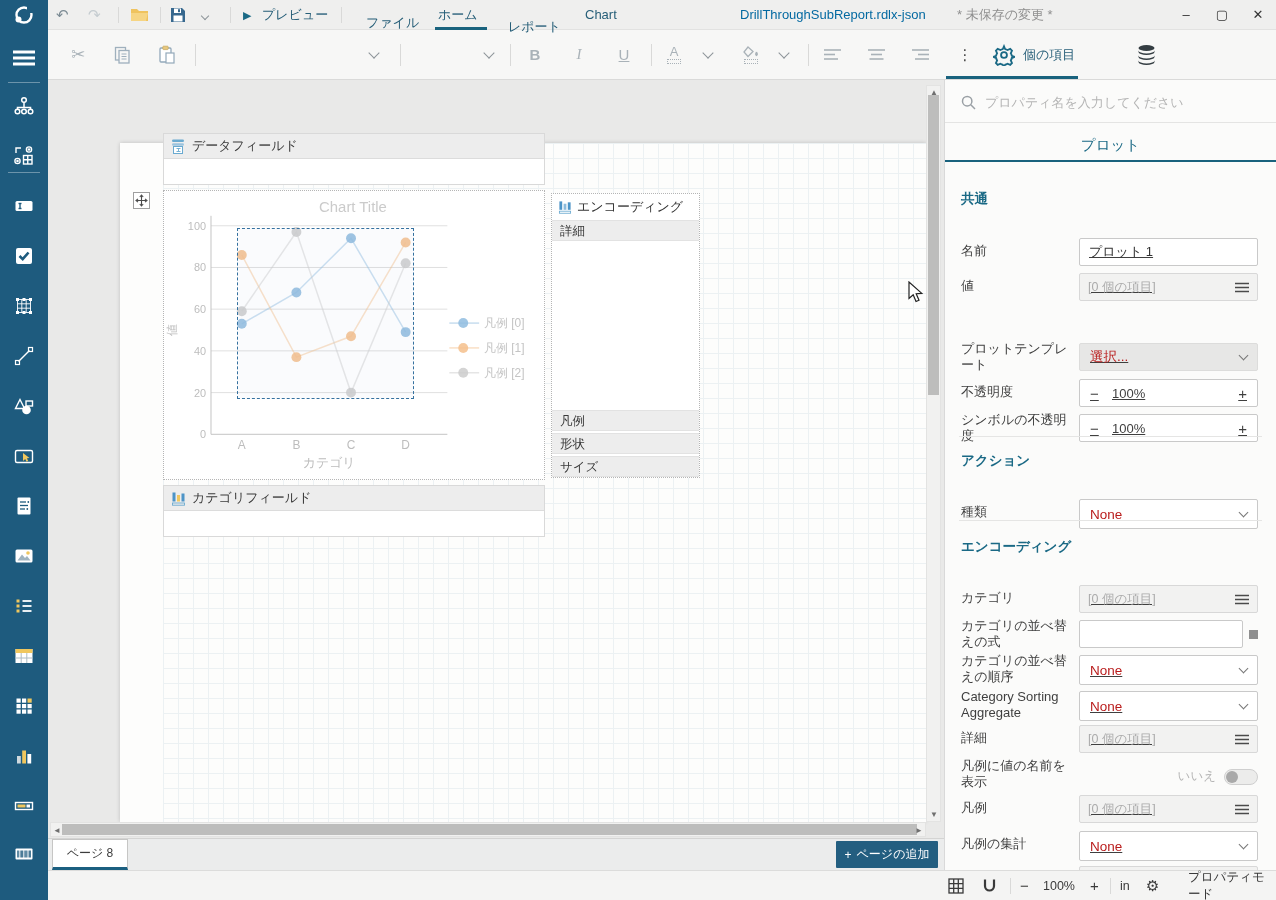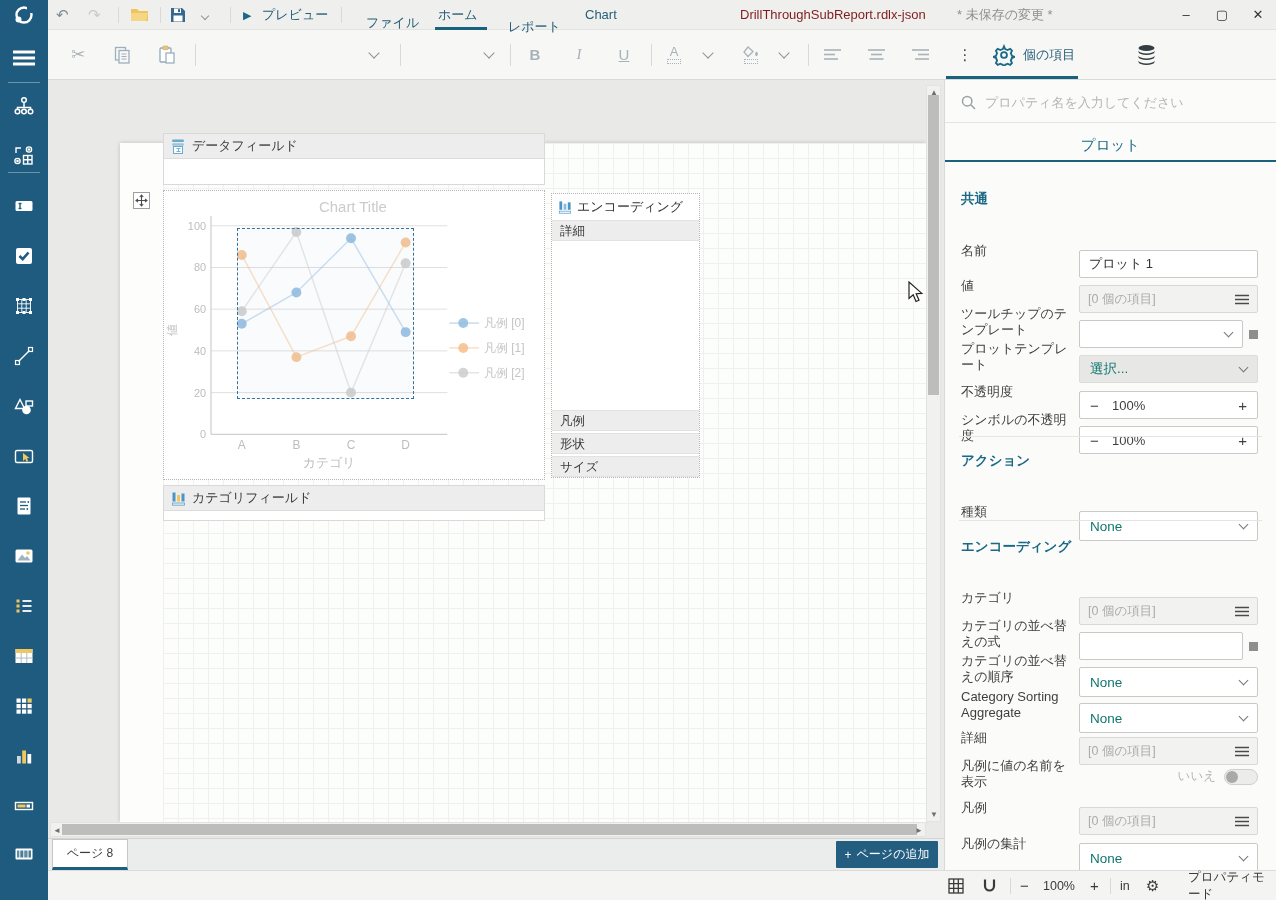--- a/index.html
+++ b/index.html
@@ -63,25 +63,25 @@
   #psearch input { flex:1; border:none; outline:none; background:transparent; font-size:13px; color:#555; font-family:inherit; }
   #psearch input::placeholder { color:#b5b5b5; }
   #psearch-div { position:absolute; left:0; right:0; top:42px; height:1px; background:#e4e4e3; }
   #ptitle { position:absolute; left:0; right:0; top:56px; text-align:center; color:#1a6985; font-size:14.5px; }
   #ptitle-underline { position:absolute; left:0; right:0; top:80px; height:2px; background:#19627d; }
   .sec { position:absolute; left:16px; color:#1a6985; font-size:13.5px; font-weight:bold; }
   .pdivider { position:absolute; left:14px; right:14px; height:1px; background:#e5e5e4; }
   .prow { position:absolute; left:16px; right:18px; height:30px;margin-top:18px; }
   .plabel { position:absolute; left:0; top:5px; width:114px; font-size:13px; line-height:16px; color:#3f3f3f; }
   .plabel.two { top:-2px; }
-  .pctl { position:absolute; left:118px; right:0; top:12px; display:flex; align-items:center; gap:6px; }
+  .pctl { position:absolute; left:118px; right:0; top:0; display:flex; align-items:center; gap:6px;text-decoration:underline; }
   .pinput { flex:1; height:28px; border:1px solid #c9c9c9; background:#fff; border-radius:2px; font-size:13px; color:#333; padding:0 9px; font-family:inherit; outline:none; min-width:0; }
   .pitembox { flex:1; height:28px; background:#f2f2f1; border:1px solid #d8d8d8; border-radius:2px; display:flex; align-items:center; padding:0 8px; color:#ababab; font-size:12.5px; gap:6px; }
   .pitembox .itxt { flex:1; }
-  .pdrop { flex:1; height:30px; background:#fff; border:1px solid #c9c9c9; border-radius:2px; display:flex; align-items:center; padding:0 10px; font-size:13.5px; color:#0f766e; gap:6px; }
+  .pdrop { flex:1; height:30px; background:#fff; border:1px solid #c9c9c9; border-radius:2px; display:flex; align-items:center; padding:0 10px; font-size:13.5px; color:#b91c1c; gap:6px; }
   .pdrop .dtxt { flex:1; }
   .pdrop.gray { background:#e7e7e6; border-color:#dcdcdb; height:28px; }
   .pchev { width:7px; height:7px; border-right:1.5px solid #777; border-bottom:1.5px solid #777; transform:rotate(45deg); margin-top:-3px; flex:none; }
   .sqbtn { width:9px; height:9px; background:#8f8f8f; flex:none; }
   .pstep { flex:1; height:28px; background:#fff; border:1px solid #c9c9c9; border-radius:2px; display:flex; align-items:center; font-size:13px; color:#3f3f3f; padding:0 10px; }
   .pstep .sminus { width:22px; font-size:15px; }
   .pstep .sval { flex:1; }
   .pstep .splus { font-size:15px; }
   .ptoggle-row { position:absolute; right:18px; display:flex; align-items:center; gap:8px; }
   .toglabel { color:#b5b5b5; font-size:12.5px; }
@@ -119,21 +119,21 @@
   <span class="t" style="left:202px;top:0;"><span class="tb-chev" style="display:inline-block;margin-top:12px;width:6px;height:6px;"></span></span>
   <span class="vsep" style="left:230px;"></span>
   <span class="t" style="left:243px;color:#1a6985;font-size:11px;">▶</span>
   <span class="t tab-label" style="left:262px;">プレビュー</span>
   <span class="vsep" style="left:341px;"></span>
   <span class="t tab-label" style="left:366px;margin-top:8px;">ファイル</span>
   <span class="t tab-label" style="left:438px;">ホーム</span>
   <span class="t tab-label" style="left:508px;margin-top:12px;">レポート</span>
   <span class="t tab-label" style="left:585px;">Chart</span>
   <div id="home-underline"></div>
-  <span class="t" style="left:740px;color:#7f1d1d;">DrillThroughSubReport.rdlx-json</span>
+  <span class="t" style="left:740px;color:#0369a1;">DrillThroughSubReport.rdlx-json</span>
   <span class="t" style="left:957px;color:#8f8f8f;">* 未保存の変更 *</span>
   <span class="t win-btn" style="left:1172px;">–</span>
   <span class="t win-btn" style="left:1208px;">▢</span>
   <span class="t win-btn" style="left:1244px;">✕</span>
 </div>
 
 <div id="rail">
   <div class="rail-item" style="top:0px;height:30px;">
     <svg width="22" height="22" viewBox="0 0 22 22">
         <circle cx="11" cy="11" r="7.5" fill="none" stroke="#fff" stroke-width="2.4"></circle>
@@ -497,21 +497,21 @@
       <span>エンコーディング</span>
     </div>
     <div class="enc-row">詳細</div>
     <div id="enc-bottom">
       <div class="enc-row">凡例</div>
       <div class="enc-row">形状</div>
       <div class="enc-row" style="margin-bottom:0;">サイズ</div>
     </div>
   </div>
 
-  <div class="field-block" style="left:115px;top:405px;width:382px;height:36px;">
+  <div class="field-block" style="left:115px;top:405px;width:382px;height:52px;">
     <div class="field-bar">
       <svg width="15" height="15" viewBox="0 0 15 15">
           <rect x="1.5" y="1.5" width="3" height="9" fill="#4d94c7"></rect>
           <rect x="6" y="4" width="3" height="6.5" fill="#f0c75e"></rect>
           <rect x="10.5" y="2.5" width="3" height="8" fill="#4d94c7"></rect>
           <rect x="1.5" y="12" width="12" height="2.2" fill="none" stroke="#6aaad0" stroke-width="0.9"></rect>
         </svg>
       <span>カテゴリフィールド</span>
     </div>
   </div>
@@ -564,30 +564,20 @@
         <span class="itxt">[0 個の項目]</span>
         <svg width="14" height="11" viewBox="0 0 14 11" stroke="#4a4a4a" stroke-width="1.5">
             <line x1="0" y1="1.5" x2="14" y2="1.5"></line>
             <line x1="0" y1="5.5" x2="14" y2="5.5"></line>
             <line x1="0" y1="9.5" x2="14" y2="9.5"></line>
           </svg>
       </div>
     </div>
   </div>
 
-  <div class="prow" style="top:210px;">
-    <div class="plabel two">ツールチップのテンプレート</div>
-    <div class="pctl">
-      <div class="pdrop" style="height:28px;">
-        <span class="dtxt"></span>
-          <span class="pchev"></span>
-      </div>
-      <span class="sqbtn"></span>
-    </div>
-  </div>
 
   <div class="prow" style="top:245px;">
     <div class="plabel two">プロットテンプレート</div>
     <div class="pctl">
       <div class="pdrop gray">
         <span class="dtxt">選択...</span>
           <span class="pchev"></span>
       </div>
     </div>
   </div>

